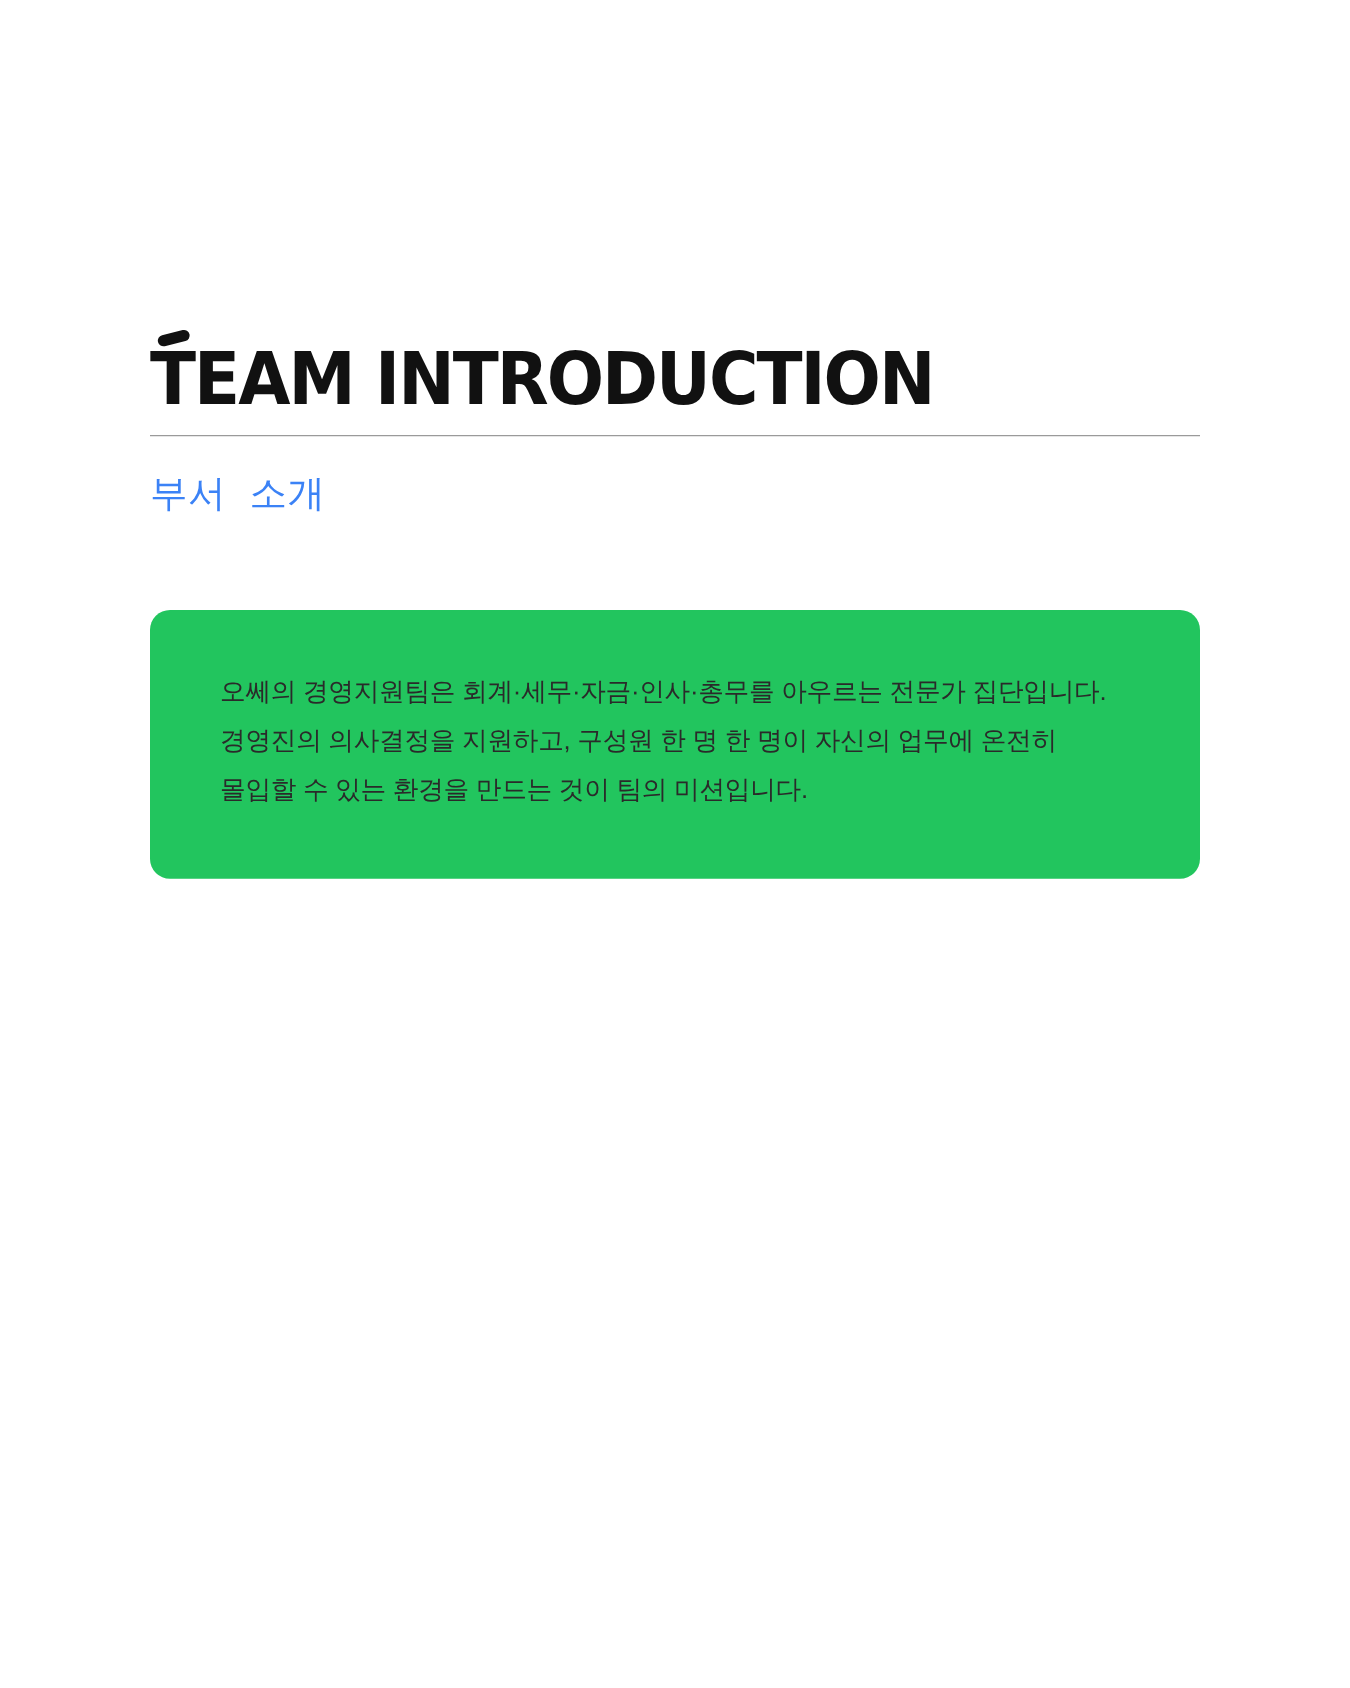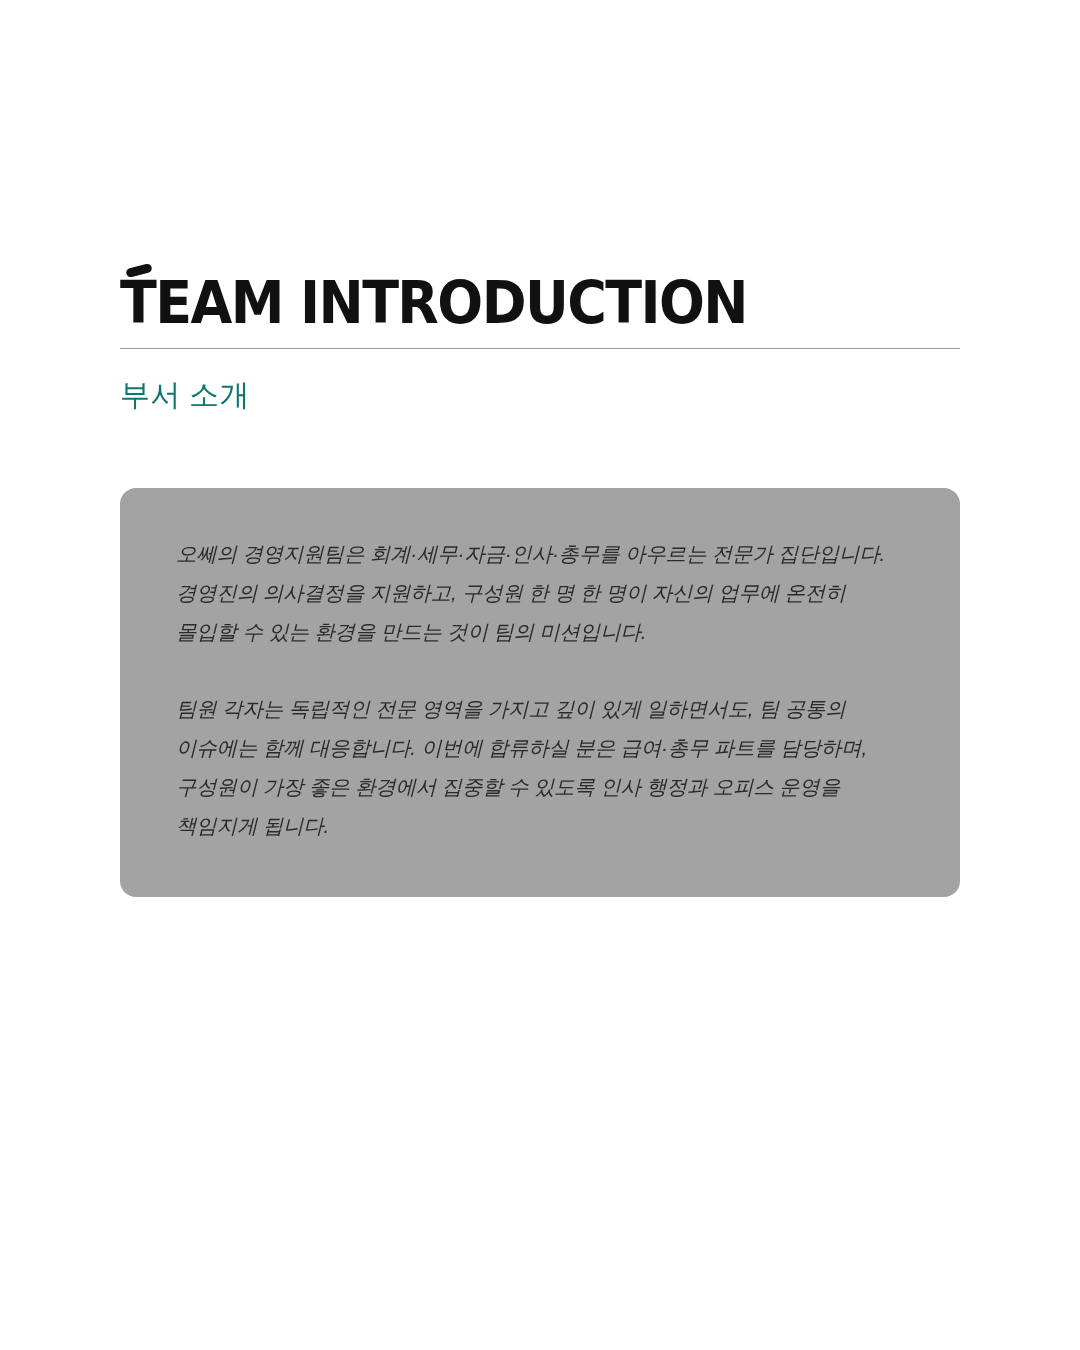--- a/index.html
+++ b/index.html
@@ -62,38 +62,37 @@
 
   .rule {
     width: 840px;
     height: 1px;
     background: #9a9a9a;
     margin: 0;
   }
 
   .subtitle {
     margin: 26px 0 0 0;
-    font-family: Liberation Serif, serif;
+    font-family: Liberation Mono, monospace;
     font-size: 30px;
     font-weight: 400;
     letter-spacing: 0.5px;
-    color: #0f766e;
+    color: #3b82f6;
   }
 
   
   .card {
     position: absolute;
     left: 120px;
     top: 488px;
     width: 840px;
     box-sizing: border-box;
-    background: #a3a3a3;
+    background: #22c55e;
     border-radius: 16px;
     padding: 46px 56px 52px 56px;
-    font-style: italic;
   }
 
   .para {
     margin: 0;
     font-size: 20.5px;
     line-height: 39px;
     color: #2a2a2a;
     letter-spacing: -0.2px;
     word-break: keep-all;
   }
@@ -111,16 +110,15 @@
     <div class="title-row">
       <div class="accent-mark"></div>
       <h1 class="title">TEAM INTRODUCTION</h1>
     </div>
     <div class="rule"></div>
     <p class="subtitle">부서 소개</p>
   </div>
 
   <div class="card">
     <p class="para">오쎄의 경영지원팀은 회계·세무·자금·인사·총무를 아우르는 전문가 집단입니다. 경영진의 의사결정을 지원하고, 구성원 한 명 한 명이 자신의 업무에 온전히 몰입할 수 있는 환경을 만드는 것이 팀의 미션입니다.</p>
-    <p class="para">팀원 각자는 독립적인 전문 영역을 가지고 깊이 있게 일하면서도, 팀 공통의 이슈에는 함께 대응합니다. 이번에 합류하실 분은 급여·총무 파트를 담당하며, 구성원이 가장 좋은 환경에서 집중할 수 있도록 인사 행정과 오피스 운영을 책임지게 됩니다.</p>
   </div>
 
 </div>
 
 </body></html>

